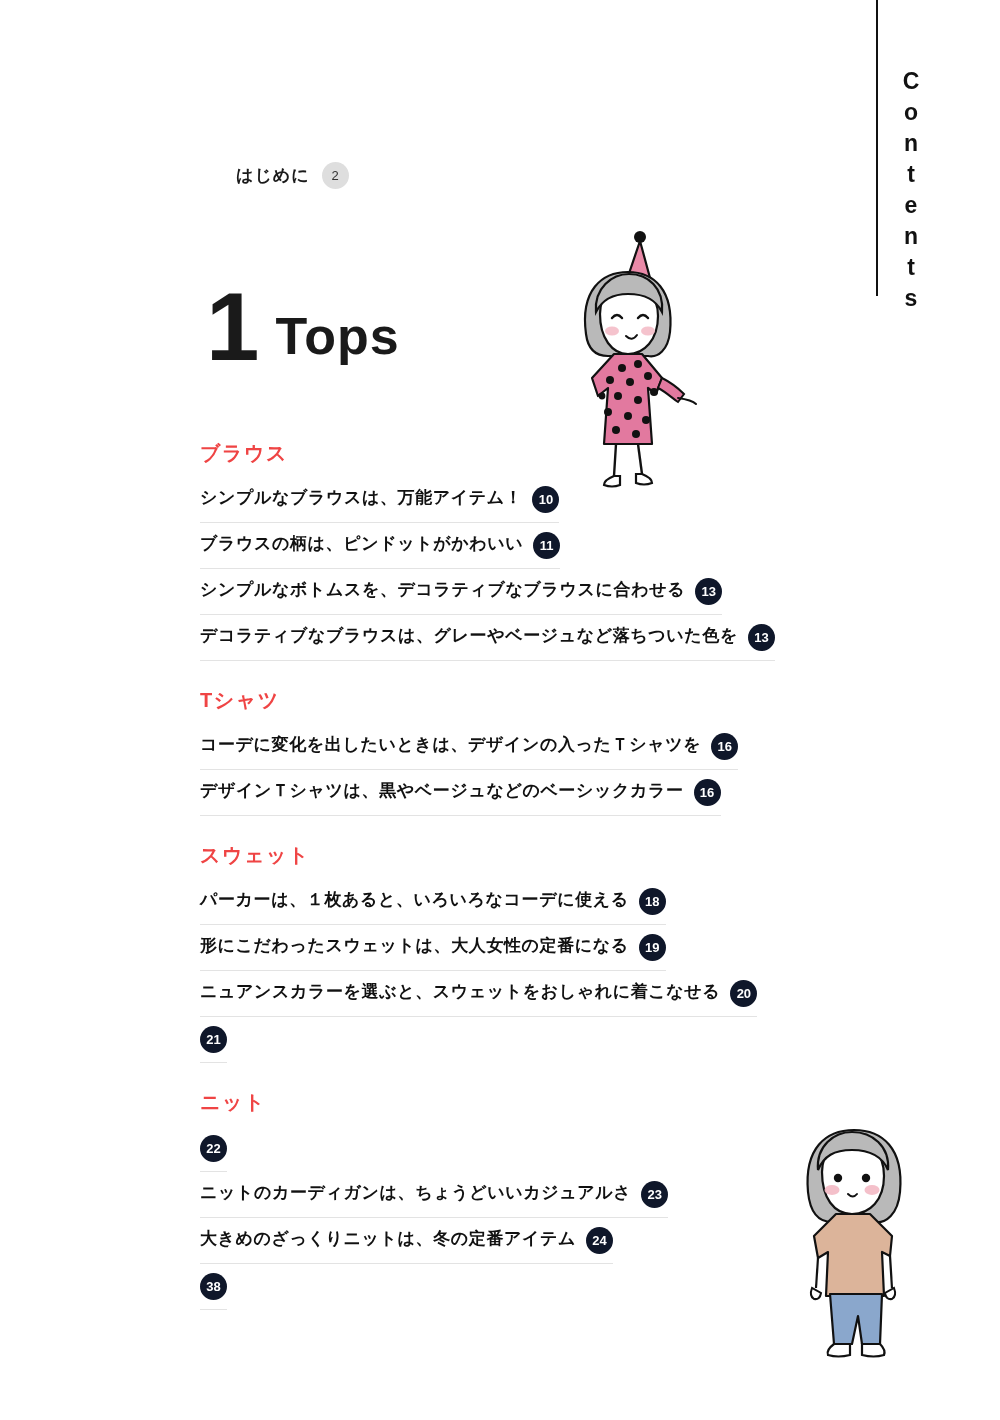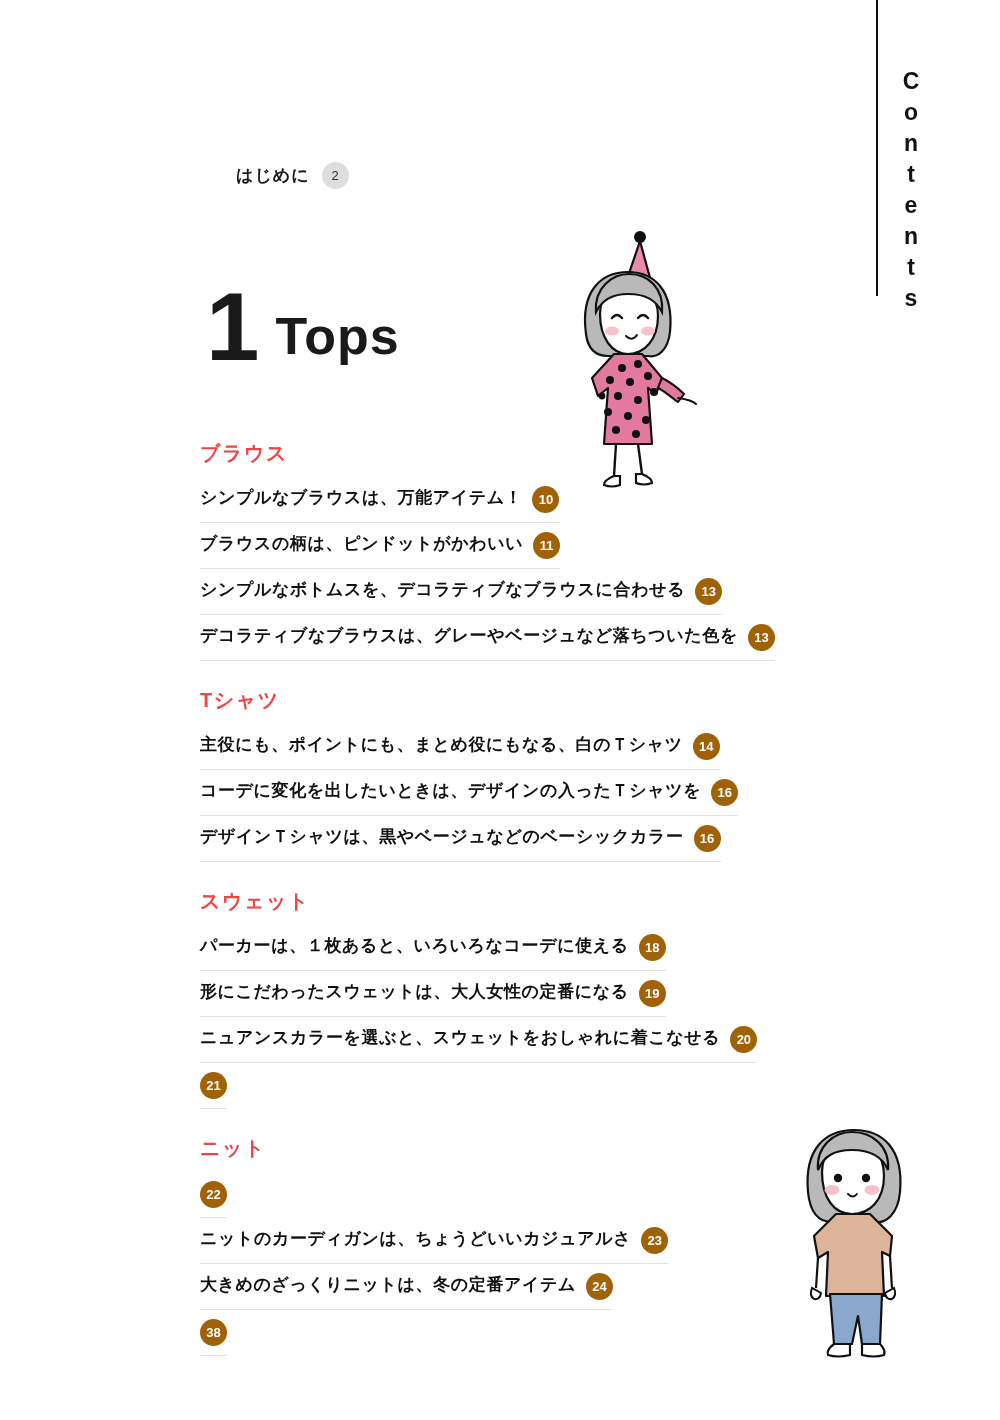--- a/index.html
+++ b/index.html
@@ -60,21 +60,21 @@
     letter-spacing: 1px;
     color: #1a1a1a;
   }
   .pagebadge {
     display: inline-flex;
     align-items: center;
     justify-content: center;
     width: 27px;
     height: 27px;
     border-radius: 50%;
-    background: #a16207;
+    background: #0f172a;
     color: #ffffff;
     font-size: 13px;
     font-weight: bold;
     line-height: 1;
   }
   .pagebadge.grey {
     background: #dedede;
     color: #333333;
     font-weight: normal;
   }
@@ -239,24 +239,20 @@
       </div>
       <div class="entry">
         <span class="entry-text">デコラティブなブラウスは、グレーやベージュなど落ちついた色を</span>
         <span class="pagebadge">13</span>
       </div>
     </div>
 
     <div class="group">
       <div class="group-title">Tシャツ</div>
       <div class="entry">
-        <span class="entry-text">主役にも、ポイントにも、まとめ役にもなる、白のＴシャツ</span>
-        <span class="pagebadge">14</span>
-      </div>
-      <div class="entry">
         <span class="entry-text">コーデに変化を出したいときは、デザインの入ったＴシャツを</span>
         <span class="pagebadge">16</span>
       </div>
       <div class="entry">
         <span class="entry-text">デザインＴシャツは、黒やベージュなどのベーシックカラー</span>
         <span class="pagebadge">16</span>
       </div>
     </div>
 
     <div class="group">

